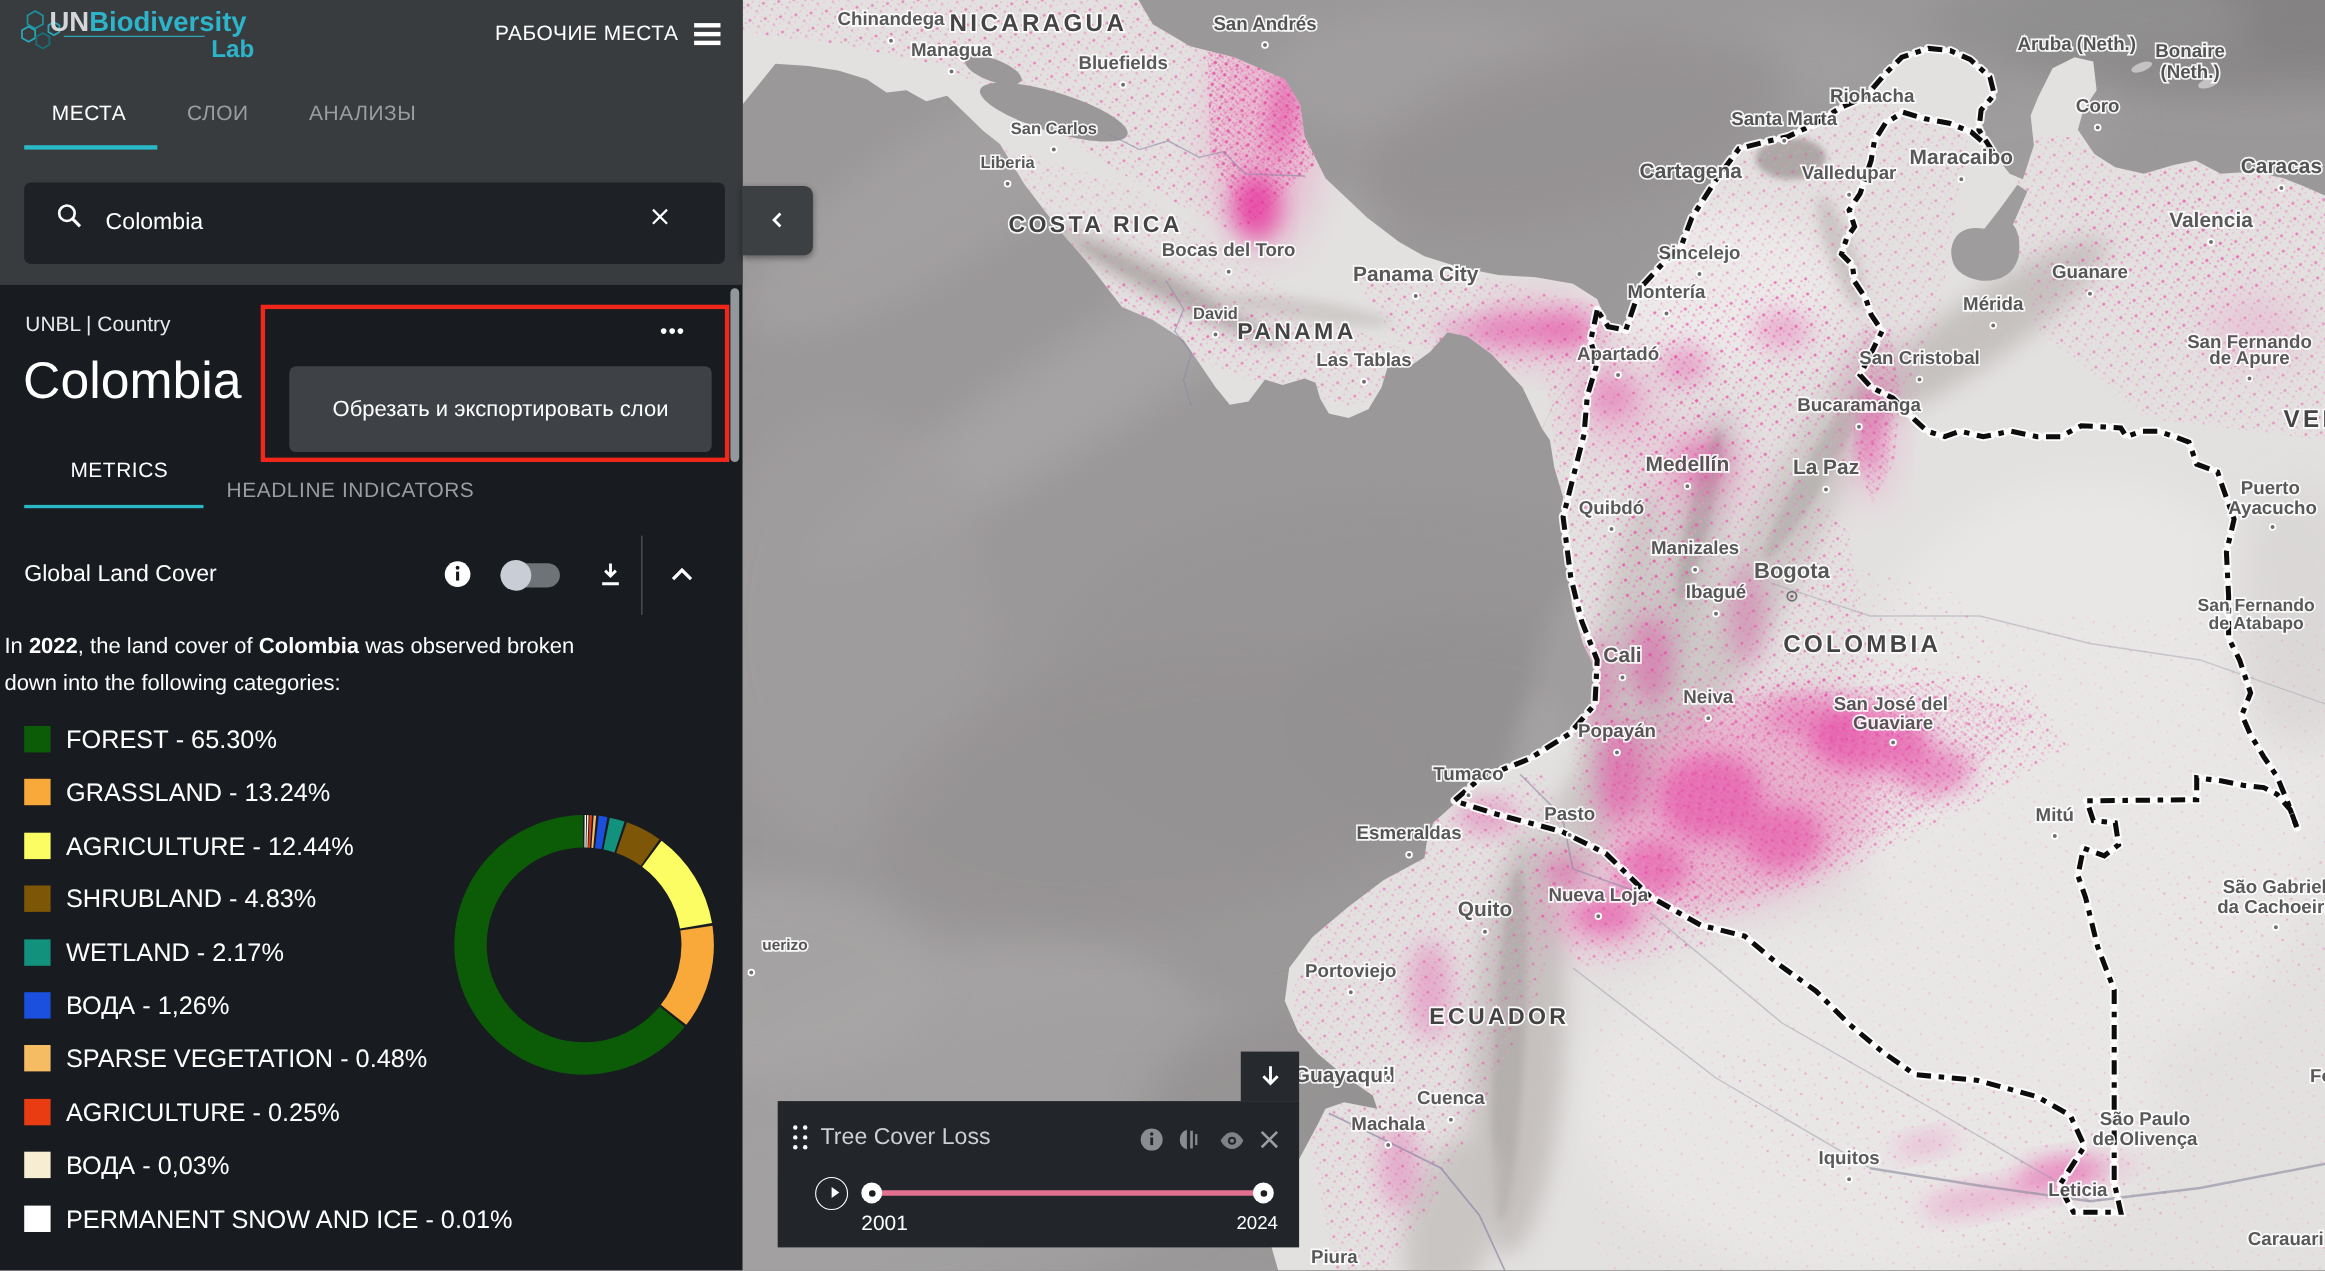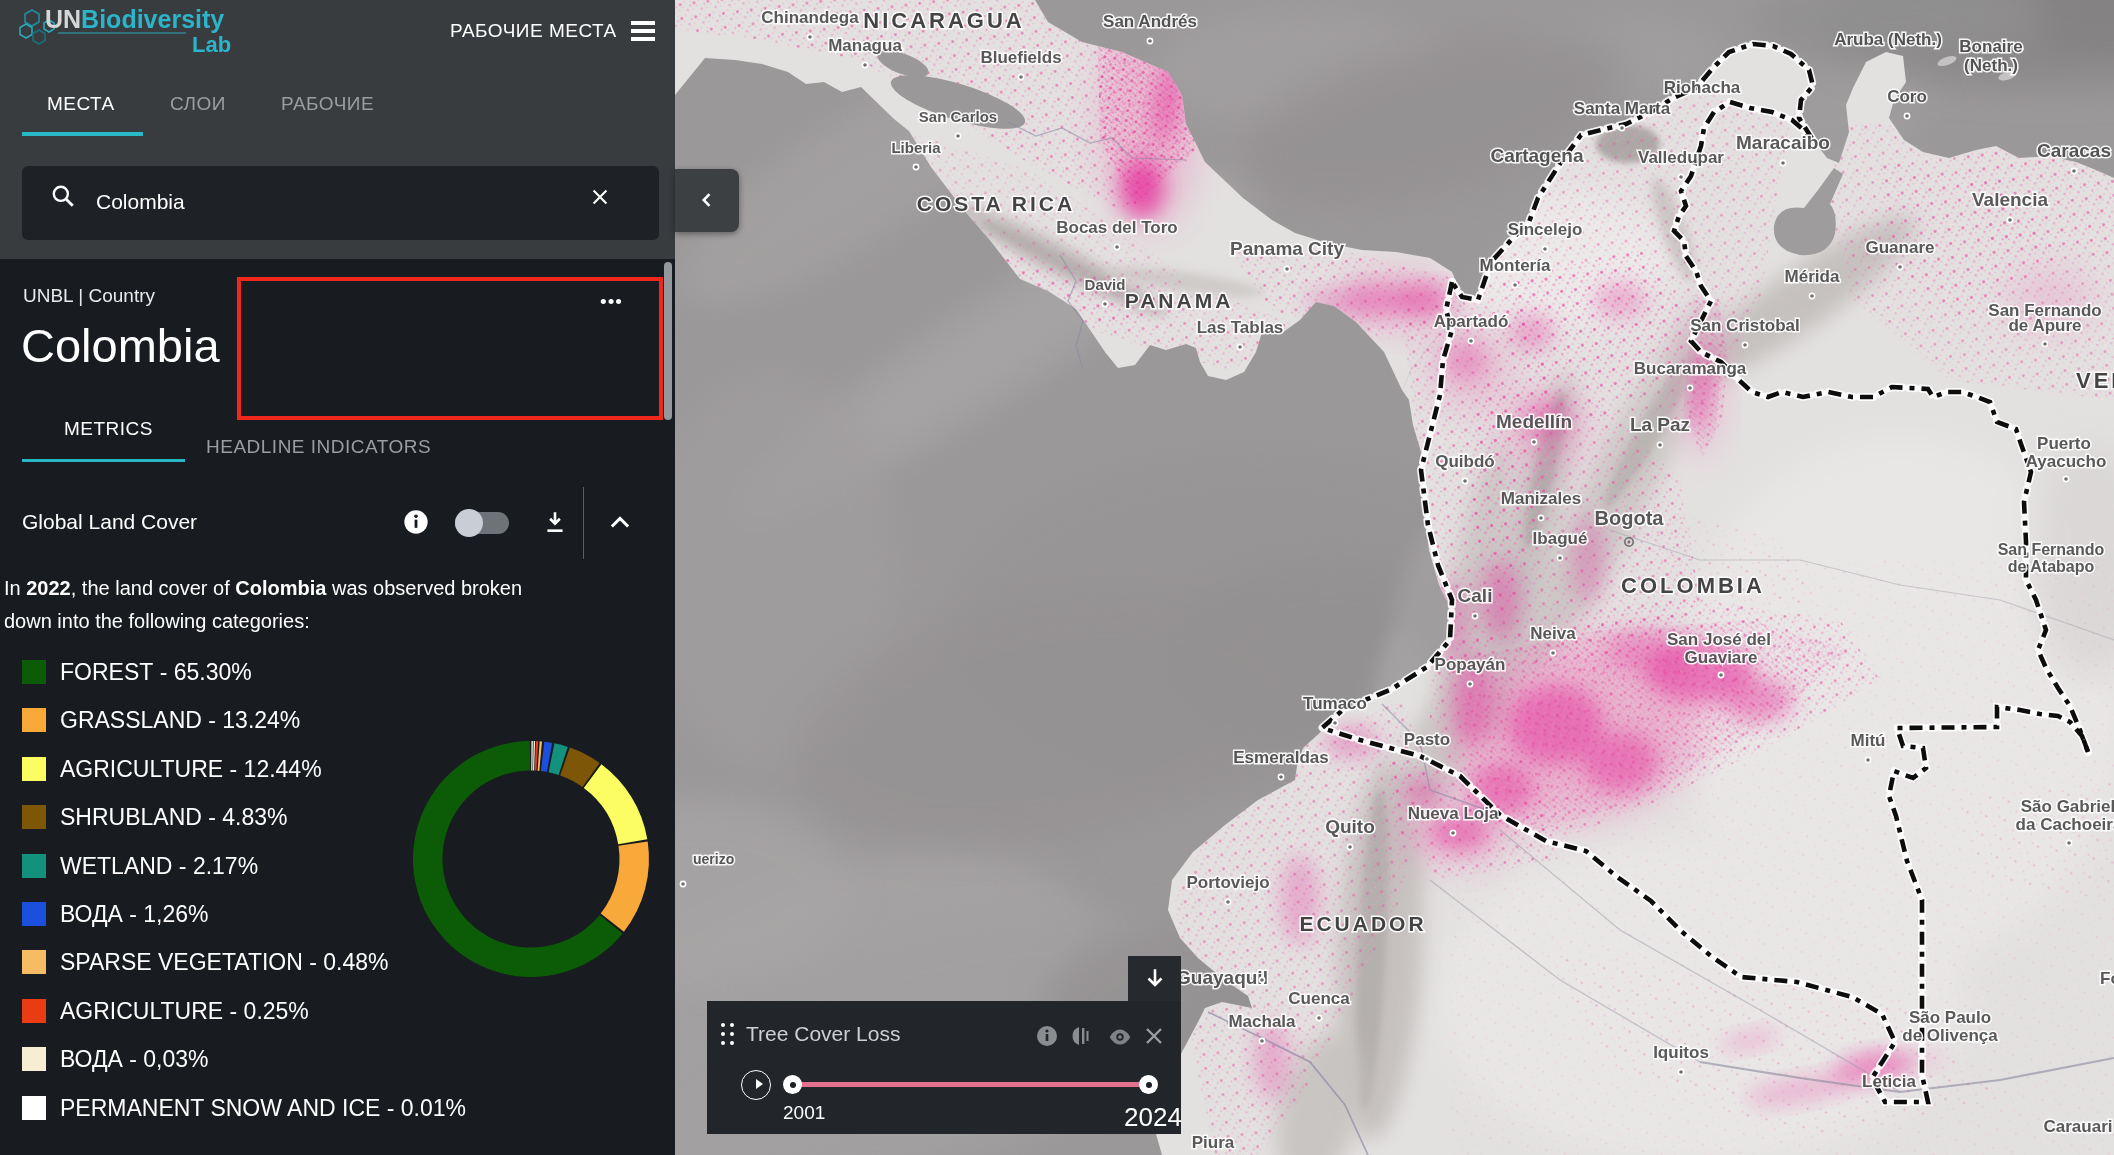--- a/index.html
+++ b/index.html
@@ -35,21 +35,21 @@
 #tcl{position:absolute;left:707px;top:1001px;width:474px;height:133px;background:#22262a;z-index:6}
 #drag{position:absolute;left:14px;top:22px;width:14px;height:22px}
 #drag i{position:absolute;width:4px;height:4px;background:#fff;border-radius:50%}
 #tclt{position:absolute;left:39px;top:21px;font-size:21px;color:#cdcfd1}
 .tci{position:absolute;top:23px}
 #play{position:absolute;left:34px;top:69px;width:30px;height:30px;border:1.5px solid #fff;border-radius:50%;padding:5px 0 0 9px}
 #track{position:absolute;left:85px;top:81px;width:357px;height:5px;background:#e4708f;border-radius:2px}
 .thumb{position:absolute;top:74px;width:19px;height:19px;background:#fff;border-radius:50%}
 .thumb:after{content:"";position:absolute;left:6.5px;top:6.5px;width:6px;height:6px;background:#1c1f22;border-radius:50%}
 #y1{position:absolute;left:76px;top:101px;font-size:19px;color:#fff}
-#y2{position:absolute;left:417px;top:101px;font-size:26px;color:#fff}
+#y2{position:absolute;left:417px;top:101px;font-size:17px;color:#fff}
 .lbl{font-family:"Liberation Sans",sans-serif;paint-order:stroke;stroke:#ffffff;stroke-width:3px;font-weight:bold;opacity:.92}
 .lblc{font-family:"Liberation Sans",sans-serif;paint-order:stroke;stroke:#ffffff;stroke-width:3px;font-weight:bold;letter-spacing:3px;opacity:.95}
 </style></head>
 <body>
 <div id="app">
 <svg id="map" width="1439" height="1155" viewBox="675 0 1439 1155" style="position:absolute;left:675px;top:0">
       <defs>
 <filter id="b18" x="-40%" y="-40%" width="180%" height="180%">
           <feGaussianBlur stdDeviation="18"></feGaussianBlur>
         </filter>
@@ -353,36 +353,37 @@
 <text x="176" y="49" font-size="22" font-weight="bold" fill="#2cb4ca" font-family="Liberation Sans,sans-serif">Lab</text>
 </svg>
  <div id="workspaces">РАБОЧИЕ МЕСТА</div>
  <div id="burger">
         <i></i>
         <i></i>
         <i></i>
       </div>
  <div class="toptab on" style="left:47px">МЕСТА</div>
  <div class="toptab" style="left:170px">СЛОИ</div>
- <div class="toptab" style="left:281px">РАБОЧИЕ</div>
+ <div class="toptab" style="left:281px">АНАЛИЗЫ</div>
  <div id="tabline"></div>
  <div id="search">
    <svg width="26" height="26" viewBox="0 0 24 24" style="position:absolute;left:28px;top:17px">
           <circle cx="10" cy="10" r="6.5" fill="none" stroke="#fff" stroke-width="2.2"></circle>
           <line x1="15" y1="15" x2="21" y2="21" stroke="#fff" stroke-width="2.6"></line>
         </svg>
    <span id="sq2">Colombia</span>
    <svg width="22" height="22" viewBox="0 0 24 24" style="position:absolute;right:48px;top:20px">
           <path d="M5 5 L19 19 M19 5 L5 19" stroke="#fff" stroke-width="2.2"></path>
         </svg>
  </div>
  <div id="unbl">UNBL | Country</div>
  <div id="bigname">Colombia</div>
  <div id="redbox">
    <div id="dots3">•••</div>
+   <div id="menu">Обрезать и экспортировать слои</div>
  </div>
  <div class="mtab on" style="left:64px;top:418px">METRICS</div>
  <div class="mtab" style="left:206px;top:436px">HEADLINE INDICATORS</div>
  <div id="mline"></div>
  <div id="glc">Global Land Cover</div>
  <svg width="28" height="28" viewBox="0 0 24 24" style="position:absolute;left:402px;top:508px">
         <circle cx="12" cy="12" r="10" fill="#fff"></circle>
         <rect x="10.8" y="10" width="2.4" height="7" fill="#15181c"></rect>
         <circle cx="12" cy="7" r="1.5" fill="#15181c"></circle>
       </svg>

